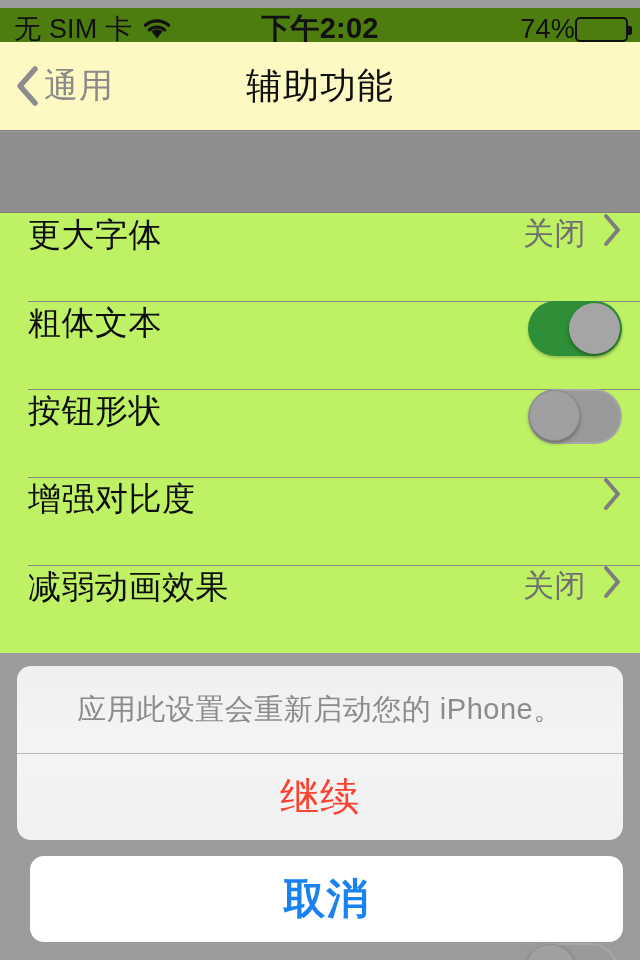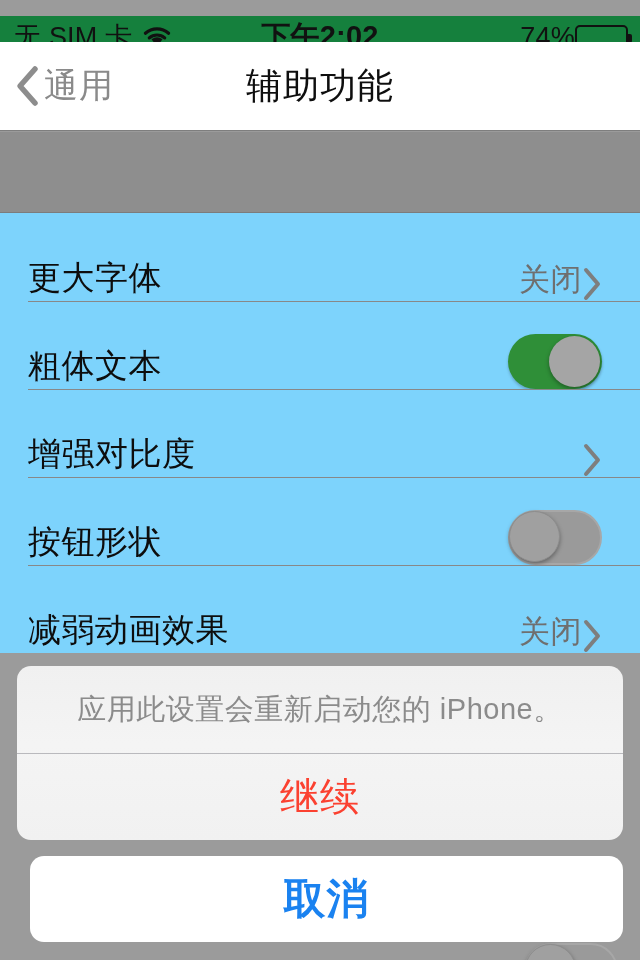--- a/index.html
+++ b/index.html
@@ -14,24 +14,24 @@
     overflow: hidden;
     background: #9b9b9b;
     font-family: "Liberation Sans", "DejaVu Sans", sans-serif;
     -webkit-font-smoothing: antialiased;
     user-select: none;
   }
 
   
   #status-bar {
     position: absolute;
-    top: 16px; left: 0;
+    top: 8px; left: 0;
     width: 640px;
     height: 42px;
-    background: #15803d;
+    background: #4d7c0f;
     display: flex;
     align-items: center;
     color: #111;
     font-size: 27px;
     letter-spacing: 0.2px;
     text-decoration: underline;
   }
   #status-left {
     position: absolute;
     left: 14px;
@@ -77,21 +77,21 @@
     background: #111;
     border-radius: 2px;
   }
 
   
   #nav-bar {
     position: absolute;
     top: 42px; left: 0;
     width: 640px;
     height: 89px;
-    background: #ffffff;
+    background: #fef9c3;
     border-bottom: 1px solid #7e7e7e;
     box-sizing: border-box;
   }
   #nav-back {
     position: absolute;
     left: 14px;
     top: 50%;
     transform: translateY(-50%);
     display: flex;
     align-items: center;
@@ -130,42 +130,43 @@
   #table {
     position: absolute;
     top: 213px; left: 0;
     width: 640px;
     background: #9b9b9b;
   }
   .row {
     position: relative;
     height: 88px;
     display: flex;
-    align-items: flex-end;
+    align-items: flex-start;
     padding-left: 28px;
-    padding-right: 38px;
-    box-sizing: border-box;
-    background: #7dd3fc;
+    padding-right: 18px;
+    box-sizing: border-box;
+    background: #bef264;
   }
   .row + .row::before {
     content: "";
     position: absolute;
     left: 28px; right: 0; top: 0;
     height: 1px;
     background: #888888;
   }
   .row-label {
     font-size: 33px;
     color: #0d0d0d;
     letter-spacing: 0.5px;
     flex: 1;
   }
   .row-value {
     font-size: 31px;
     color: #6f6f6f;
+    margin-right: 16px;
     letter-spacing: 0.5px;
   }
   .row-chevron { display: block; }
 
   
   .toggle {
     position: relative;
     width: 94px;
     height: 55px;
     border-radius: 28px;
@@ -313,31 +314,31 @@
           </svg>
         </span>
       </div>
       <div class="row">
         <span class="row-label">粗体文本</span>
         <span class="toggle on">
           <span class="knob"></span>
         </span>
       </div>
       <div class="row">
+        <span class="row-label">按钮形状</span>
+        <span class="toggle off">
+          <span class="knob"></span>
+        </span>
+      </div>
+      <div class="row">
         <span class="row-label">增强对比度</span>
         <span>
           <svg class="row-chevron" width="20" height="34" viewBox="0 0 20 34">
             <path d="M4 3 L16 17 L4 31" stroke="#7e7e7e" stroke-width="4" fill="none" stroke-linecap="round" stroke-linejoin="round"></path>
           </svg>
-        </span>
-      </div>
-      <div class="row">
-        <span class="row-label">按钮形状</span>
-        <span class="toggle off">
-          <span class="knob"></span>
         </span>
       </div>
       <div class="row">
         <span class="row-label">减弱动画效果</span>
         <span class="row-value">关闭</span>
         <span>
           <svg class="row-chevron" width="20" height="34" viewBox="0 0 20 34">
             <path d="M4 3 L16 17 L4 31" stroke="#7e7e7e" stroke-width="4" fill="none" stroke-linecap="round" stroke-linejoin="round"></path>
           </svg>
         </span>

